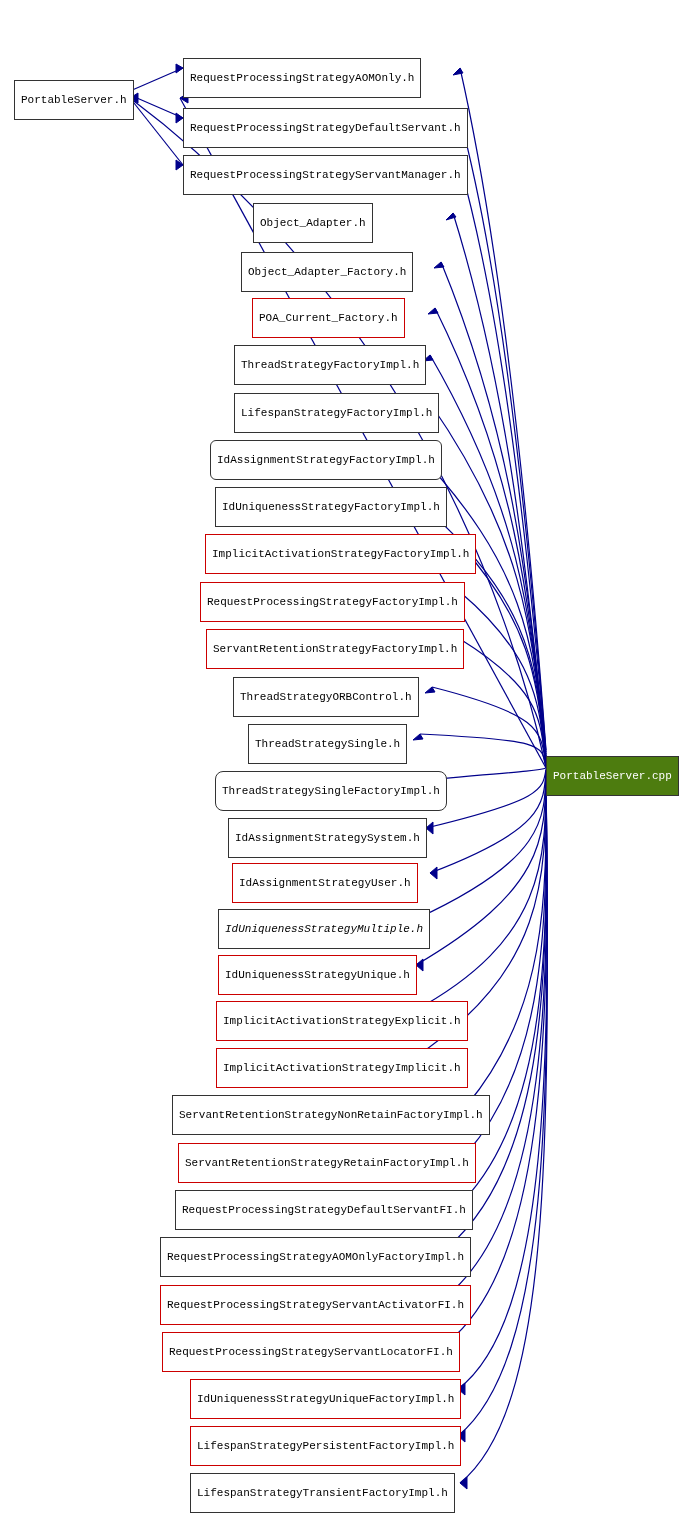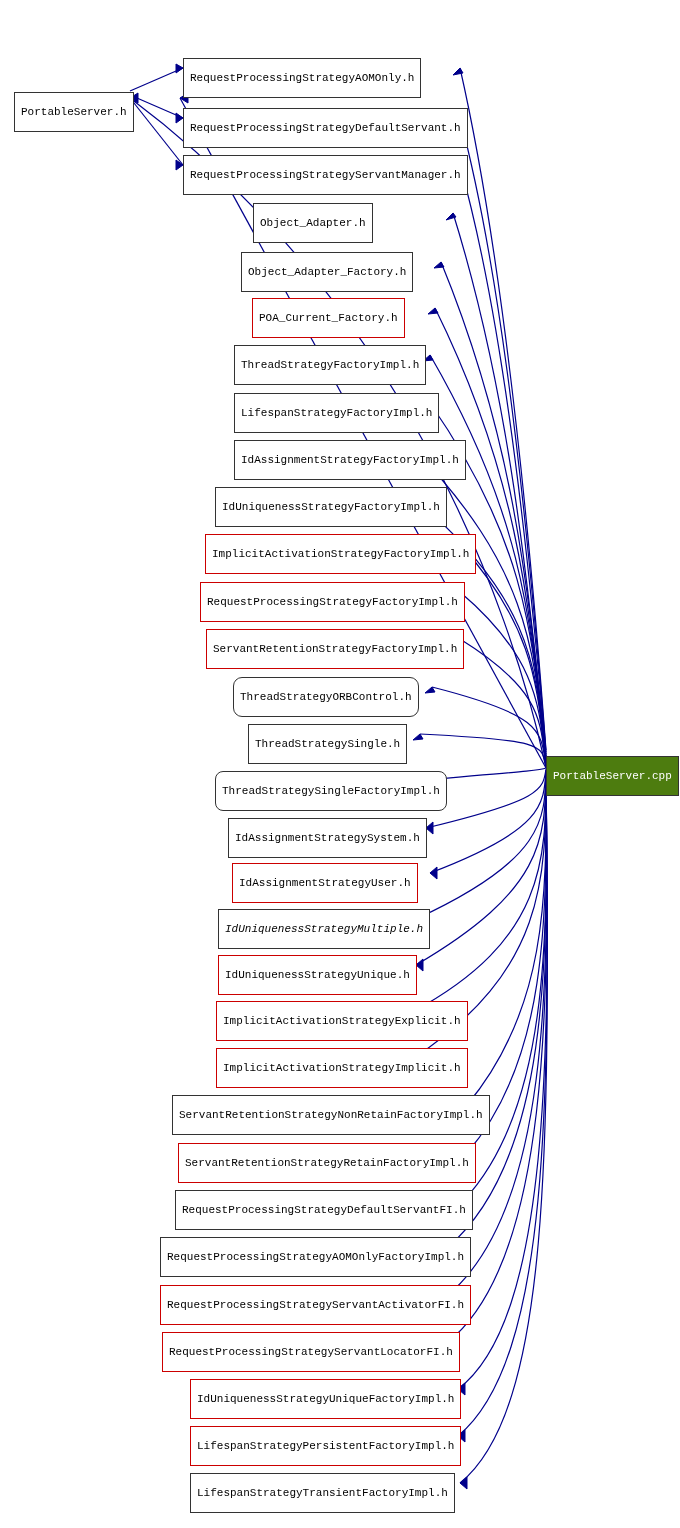--- a/index.html
+++ b/index.html
@@ -160,35 +160,35 @@
     <path d="M546,782 C550,1100 550,1360 458,1436"></path>
     <polygon points="458,1436 465,1430 465,1442"></polygon>
 
     <path d="M546,783 C550,1150 550,1410 460,1483"></path>
     <polygon points="460,1483 467,1477 467,1489"></polygon>
 
     <path d="M546,768 C510,600 400,300 130,98"></path>
     <polygon points="130,98 138,93 138,103"></polygon>
   </svg>
 
-<div class="node" style="left: 14px; top: 92px;">PortableServer.h</div>
+<div class="node" style="left: 14px; top: 80px;">PortableServer.h</div>
     <div class="node" style="left: 183px; top: 58px;">RequestProcessingStrategyAOMOnly.h</div>
     <div class="node" style="left: 183px; top: 108px;">RequestProcessingStrategyDefaultServant.h</div>
     <div class="node" style="left: 183px; top: 155px;">RequestProcessingStrategyServantManager.h</div>
     <div class="node" style="left: 253px; top: 203px;">Object_Adapter.h</div>
     <div class="node" style="left: 241px; top: 252px;">Object_Adapter_Factory.h</div>
     <div class="node red-border" style="left: 252px; top: 298px;">POA_Current_Factory.h</div>
     <div class="node" style="left: 234px; top: 345px;">ThreadStrategyFactoryImpl.h</div>
     <div class="node" style="left: 234px; top: 393px;">LifespanStrategyFactoryImpl.h</div>
-    <div class="node" style="left: 234px; top: 440px;">IdAssignmentStrategyFactoryImpl.h</div>
+    <div class="node" style="left: 210px; top: 440px; border-radius: 6px;">IdAssignmentStrategyFactoryImpl.h</div>
     <div class="node" style="left: 215px; top: 487px;">IdUniquenessStrategyFactoryImpl.h</div>
     <div class="node red-border" style="left: 205px; top: 534px;">ImplicitActivationStrategyFactoryImpl.h</div>
     <div class="node red-border" style="left: 200px; top: 582px;">RequestProcessingStrategyFactoryImpl.h</div>
     <div class="node red-border" style="left: 206px; top: 629px;">ServantRetentionStrategyFactoryImpl.h</div>
-    <div class="node" style="left: 233px; top: 677px; border-radius: 9px;">ThreadStrategyORBControl.h</div>
+    <div class="node" style="left: 233px; top: 677px;">ThreadStrategyORBControl.h</div>
     <div class="node" style="left: 248px; top: 724px;">ThreadStrategySingle.h</div>
     <div class="node" style="left: 215px; top: 771px; border-radius: 8px;">ThreadStrategySingleFactoryImpl.h</div>
     <div class="node" style="left: 228px; top: 818px;">IdAssignmentStrategySystem.h</div>
     <div class="node red-border" style="left: 232px; top: 863px;">IdAssignmentStrategyUser.h</div>
     <div class="node" style="left: 218px; top: 909px; font-style: italic;">IdUniquenessStrategyMultiple.h</div>
     <div class="node red-border" style="left: 218px; top: 955px;">IdUniquenessStrategyUnique.h</div>
     <div class="node red-border" style="left: 216px; top: 1001px;">ImplicitActivationStrategyExplicit.h</div>
     <div class="node red-border" style="left: 216px; top: 1048px;">ImplicitActivationStrategyImplicit.h</div>
     <div class="node" style="left: 172px; top: 1095px;">ServantRetentionStrategyNonRetainFactoryImpl.h</div>
     <div class="node red-border" style="left: 178px; top: 1143px;">ServantRetentionStrategyRetainFactoryImpl.h</div>

